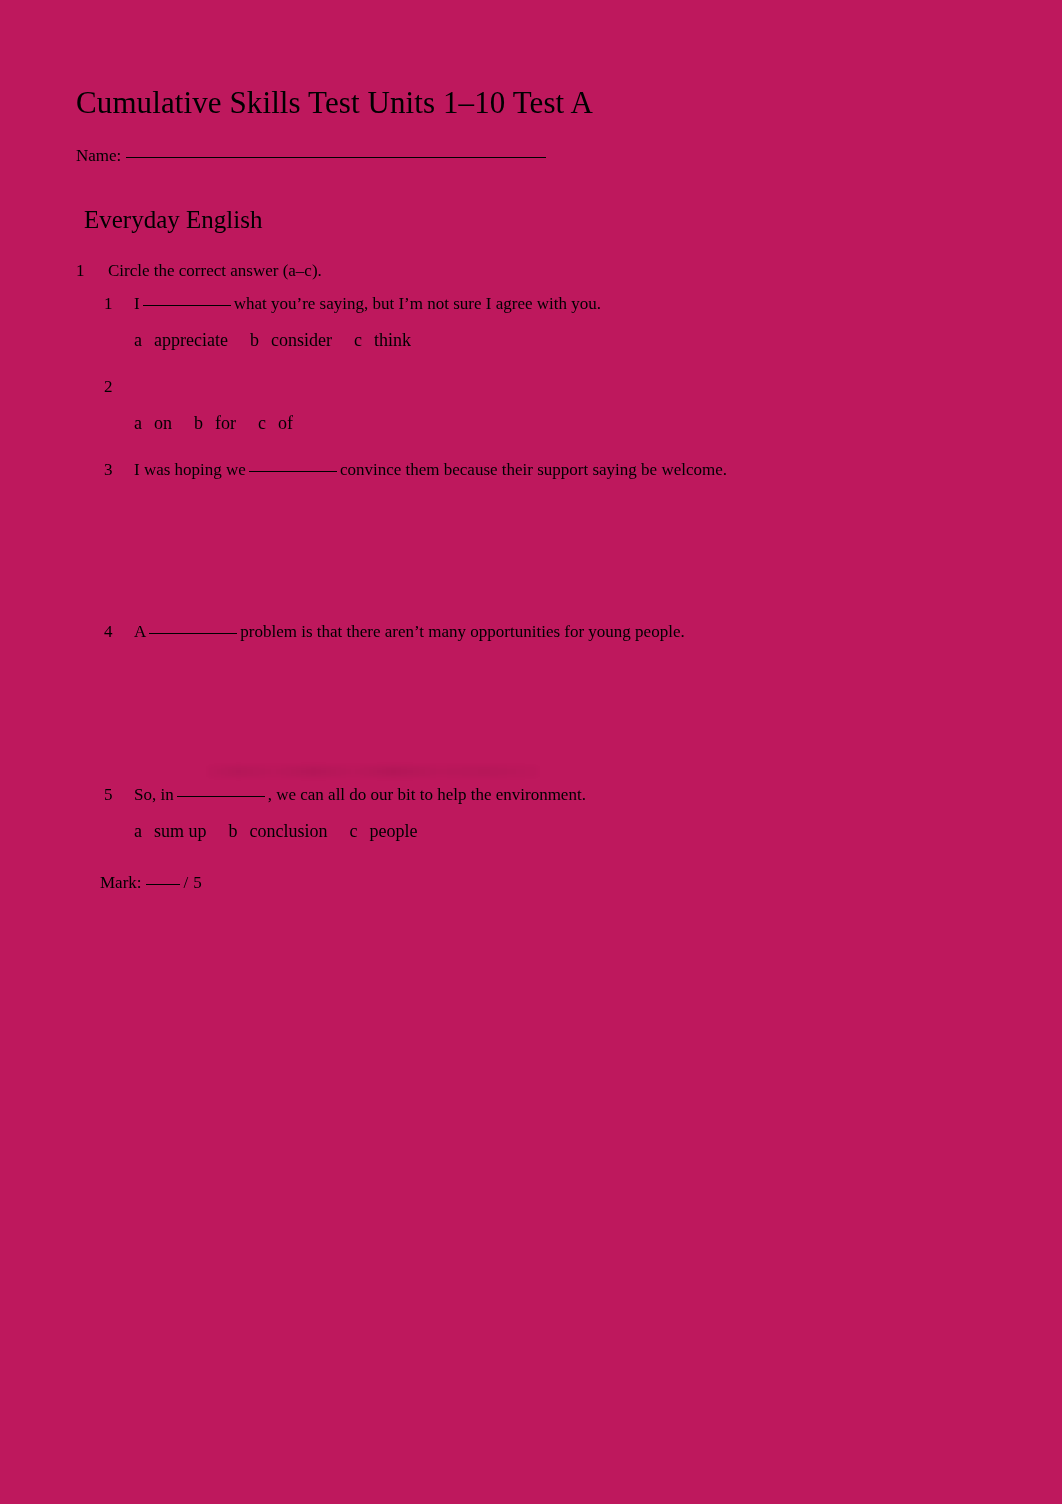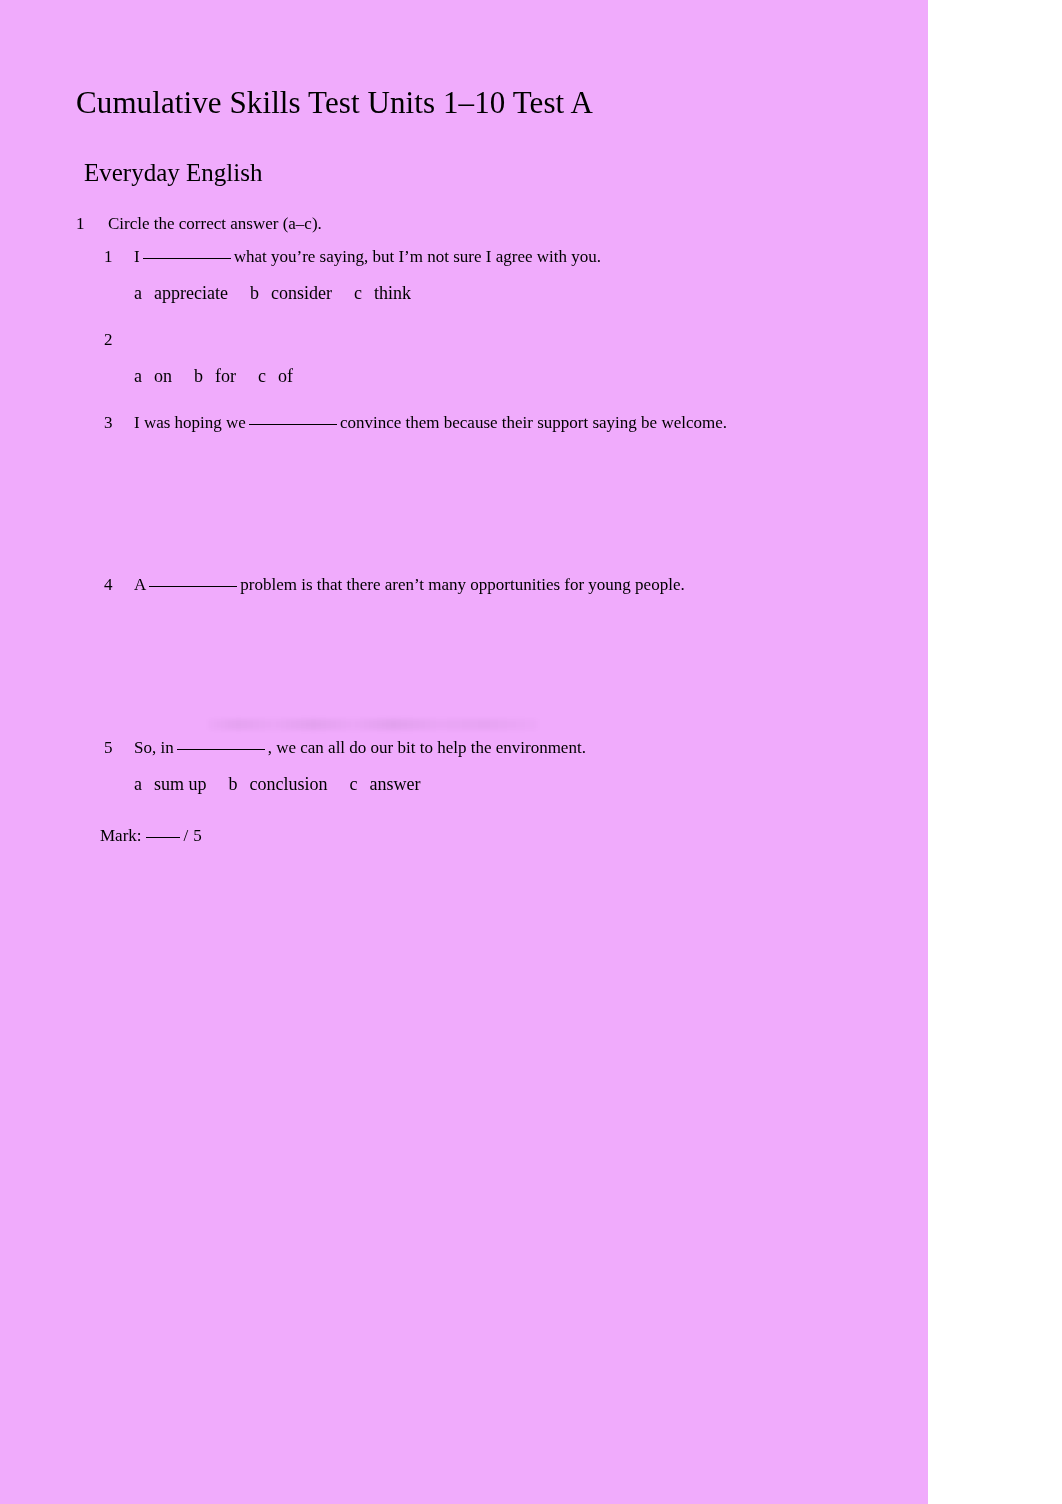--- a/index.html
+++ b/index.html
@@ -13,23 +13,23 @@
     height: 1504px;
     position: relative;
     font-family: "Liberation Serif", "DejaVu Serif", serif;
     color: #000000;
     overflow: hidden;
   }
 
   .page {
     position: absolute;
     left: 0; top: 0;
-    width: 928px;
+    width: 1062px;
     height: 1504px;
-    background: #f0abfc;
+    background: #be185d;
   }
 
   .content {
     position: absolute;
     left: 76px;
     top: 0;
     width: 920px;
   }
 
   
@@ -180,20 +180,24 @@
   }
 </style>
 </head>
 <body>
 
 <div class="page">
   <div class="content">
 
     <h1 class="doc-title">Cumulative Skills Test Units 1–10 Test A</h1>
 
+    <div class="name-row">
+      <span class="name-label">Name:</span>
+      <span class="name-rule"></span>
+    </div>
 
     <h2 class="section-heading">Everyday English</h2>
 
     <div class="exercise">
 
       <div class="exercise-head">
         <span class="ex-num">1</span>
         <span class="ex-instruction">Circle the correct answer (a–c).</span>
       </div>
 
@@ -236,21 +240,21 @@
 
         <div class="q-gap-tall">
           <div class="ghost-smudge"></div>
         </div>
 
         <div class="question">
           <div class="q-line">
             <span class="q-num">5</span>
             <span class="q-text"><span>So, in</span><span class="blank blank-md"></span><span>, we can all do our bit to help the environment.</span></span>
           </div>
-          <div class="options"><span>a</span><span class="opt-gap-narrow"></span><span>sum up</span><span class="opt-gap-wide"></span><span>b</span><span class="opt-gap-narrow"></span><span>conclusion</span><span class="opt-gap-wide"></span><span>c</span><span class="opt-gap-narrow"></span><span>answer</span></div>
+          <div class="options"><span>a</span><span class="opt-gap-narrow"></span><span>sum up</span><span class="opt-gap-wide"></span><span>b</span><span class="opt-gap-narrow"></span><span>conclusion</span><span class="opt-gap-wide"></span><span>c</span><span class="opt-gap-narrow"></span><span>people</span></div>
         </div>
 
       </div>
 
       <div class="mark-row">
         <span>Mark:</span>
         <span class="mark-blank"></span>
         <span>/</span>
         <span style="display:inline-block;width:5px;"></span>
         <span>5</span>

